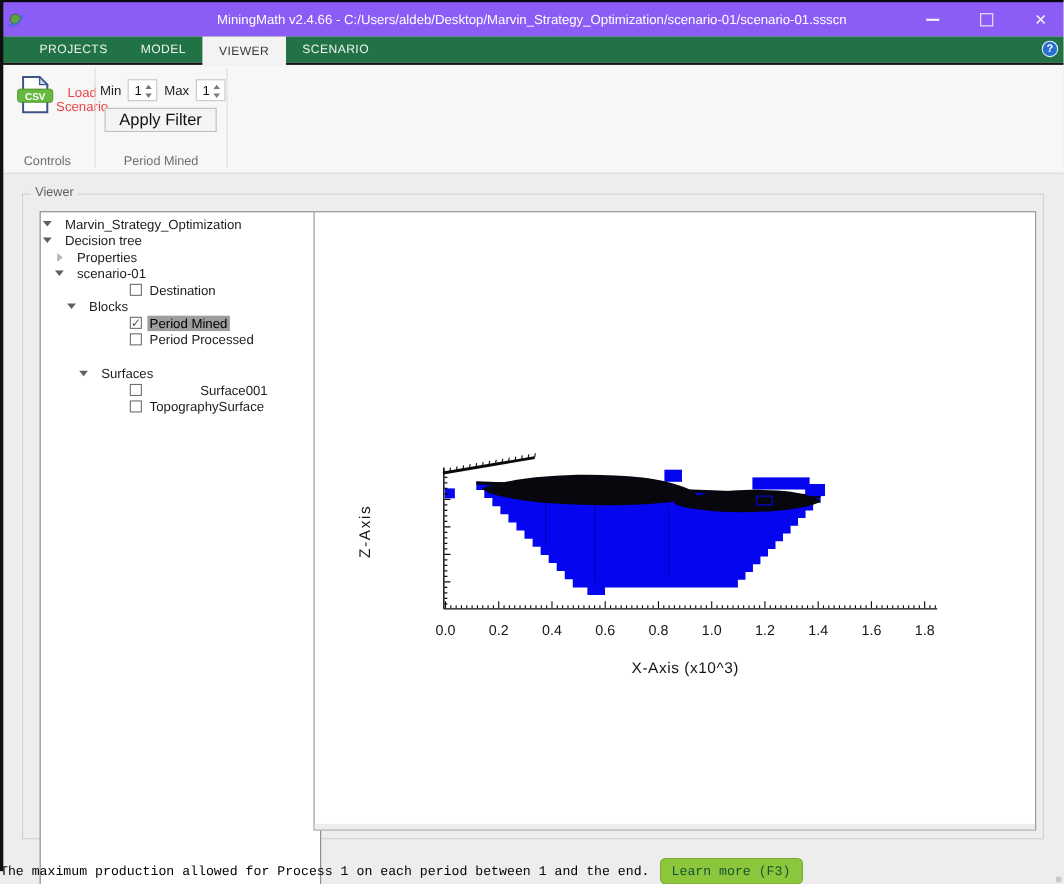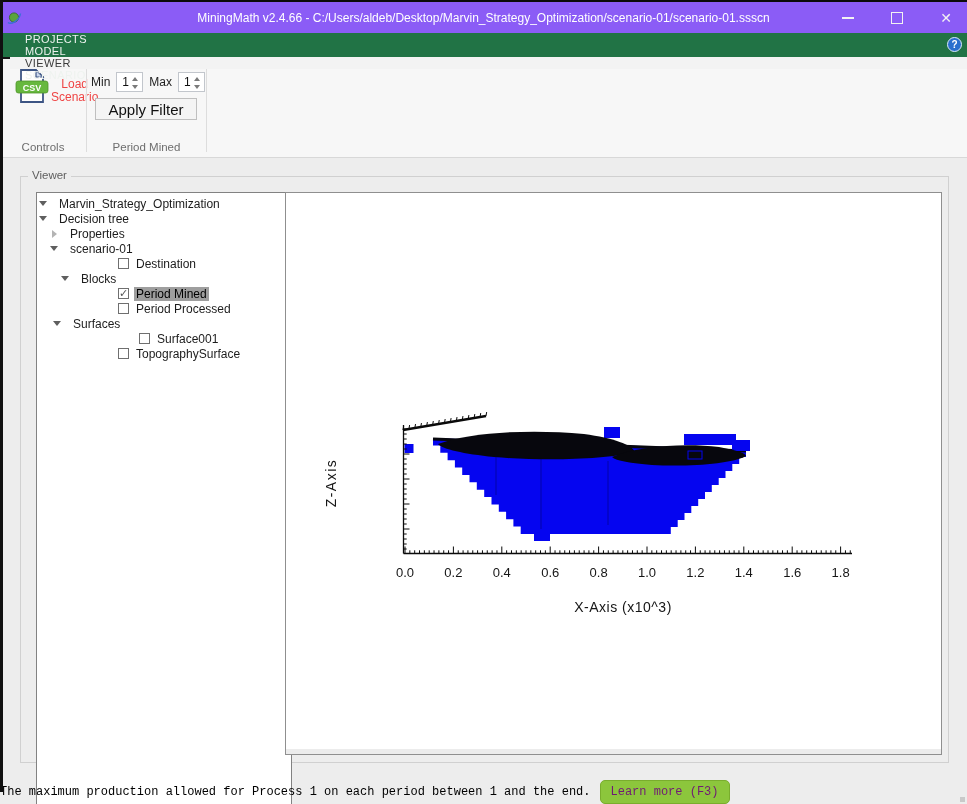--- a/index.html
+++ b/index.html
@@ -18,21 +18,21 @@
   .win-title{position:absolute;left:120px;right:120px;top:0;height:31px;display:flex;align-items:center;justify-content:center;
     color:#ffffff;font-size:12px;white-space:nowrap;overflow:hidden;}
   .win-controls{position:absolute;right:14px;top:0;height:31px;display:flex;align-items:center;gap:35px;}
   .wc{width:14px;height:14px;display:flex;align-items:center;justify-content:center;cursor:default;}
   .glyph-min{width:12px;height:2px;background:#f2f2f2;}
   .glyph-max{width:10px;height:10px;border:1.5px solid #f2f2f2;}
   .glyph-close{color:#f2f2f2;font-size:14px;line-height:14px;}
   
   .tabbar{position:absolute;left:0;top:33px;width:100%;height:24px;background:#217345;z-index:9;}
   .tabbar::after{content:'';position:absolute;left:0;right:0;bottom:-2px;height:2px;background:#151515;}
-  .tabs{display:flex;height:24px;padding-left:10px;flex-direction:column;}
+  .tabs{display:flex;height:24px;padding-left:21px;}
   .tab{padding:0 15px;display:flex;align-items:center;color:#eef3ef;font-size:11px;letter-spacing:.4px;position:relative;z-index:1;}
   .tab.active{background:#f3f3f3;color:#3a3a3a;height:27px;z-index:5;}
   .help-badge{position:absolute;right:5px;top:4px;width:15px;height:15px;border-radius:50%;
     background:#2a6fce;border:1px solid #dce9fb;box-sizing:border-box;color:#fff;
     font-size:10px;font-weight:bold;display:flex;align-items:center;justify-content:center;z-index:6;}
   
   .ribbon{position:absolute;left:0;top:57px;width:100%;height:101px;background:#f7f7f7;
     border-bottom:1px solid #d8d8d8;box-sizing:border-box;z-index:4;}
   .rdiv{position:absolute;top:5px;height:90px;width:1px;background:#ddd;}
   .rdiv.d1{left:86px}.rdiv.d2{left:206px}
@@ -62,21 +62,21 @@
   .tree-lbl{padding:0 2px;}
   .tree-lbl.selected{background:#9e9e9e;color:#000;}
   
   .viewport{position:absolute;left:264px;top:15px;width:657px;height:563px;background:#fff;border:1px solid #8f8f8f;box-sizing:border-box;}
   .viewport .canvas-bottom{position:absolute;left:0;bottom:0;width:100%;height:5px;background:#ececec;}
   #scene{position:absolute;left:0;top:0;}
   
   .statusbar{position:absolute;left:0;top:779px;width:100%;height:25px;display:flex;align-items:center;justify-content:flex-start;
     gap:9px;padding-right:25px;box-sizing:border-box;font-size:12px;color:#000;font-family:Liberation Mono, monospace;}
   .learn-btn{height:22px;padding:0 10px;background:#8cc63c;border:1px solid #79ad2d;border-radius:5px;
-    font-size:12px;color:#701a75;display:flex;align-items:center;cursor:default;}
+    font-size:12px;color:#14532d;display:flex;align-items:center;cursor:default;}
   .grip{position:absolute;right:2px;bottom:2px;width:5px;height:5px;background:#c9c9c9;}
 </style>
 </head>
 <body>
 
 <div class="edge-left"></div>
 
 <div class="titlebar">
   <div class="app-icon">
     <svg width="17" height="17" viewBox="0 0 17 17">
@@ -179,25 +179,25 @@
         <span class="tree-lbl">Blocks</span>
       </div>
       <div class="tree-row" style="padding-left: 81px;">
         <span class="cb checked"></span>
         <span class="tree-lbl selected">Period Mined</span>
       </div>
       <div class="tree-row" style="padding-left: 81px;">
         <span class="cb"></span>
         <span class="tree-lbl">Period Processed</span>
       </div>
-      <div class="tree-row" style="padding-left: 16px;">
+      <div class="tree-row" style="padding-left: 35px; margin-top: 16px;">
         <span class="arrow-exp"></span>
         <span class="tree-lbl">Surfaces</span>
       </div>
-      <div class="tree-row" style="padding-left: 102px;">
+      <div class="tree-row" style="padding-left: 81px; gap: 46px;">
         <span class="cb"></span>
         <span class="tree-lbl">Surface001</span>
       </div>
       <div class="tree-row" style="padding-left: 81px;">
         <span class="cb"></span>
         <span class="tree-lbl">TopographySurface</span>
       </div>
     </div>
 
   <div class="viewport">

